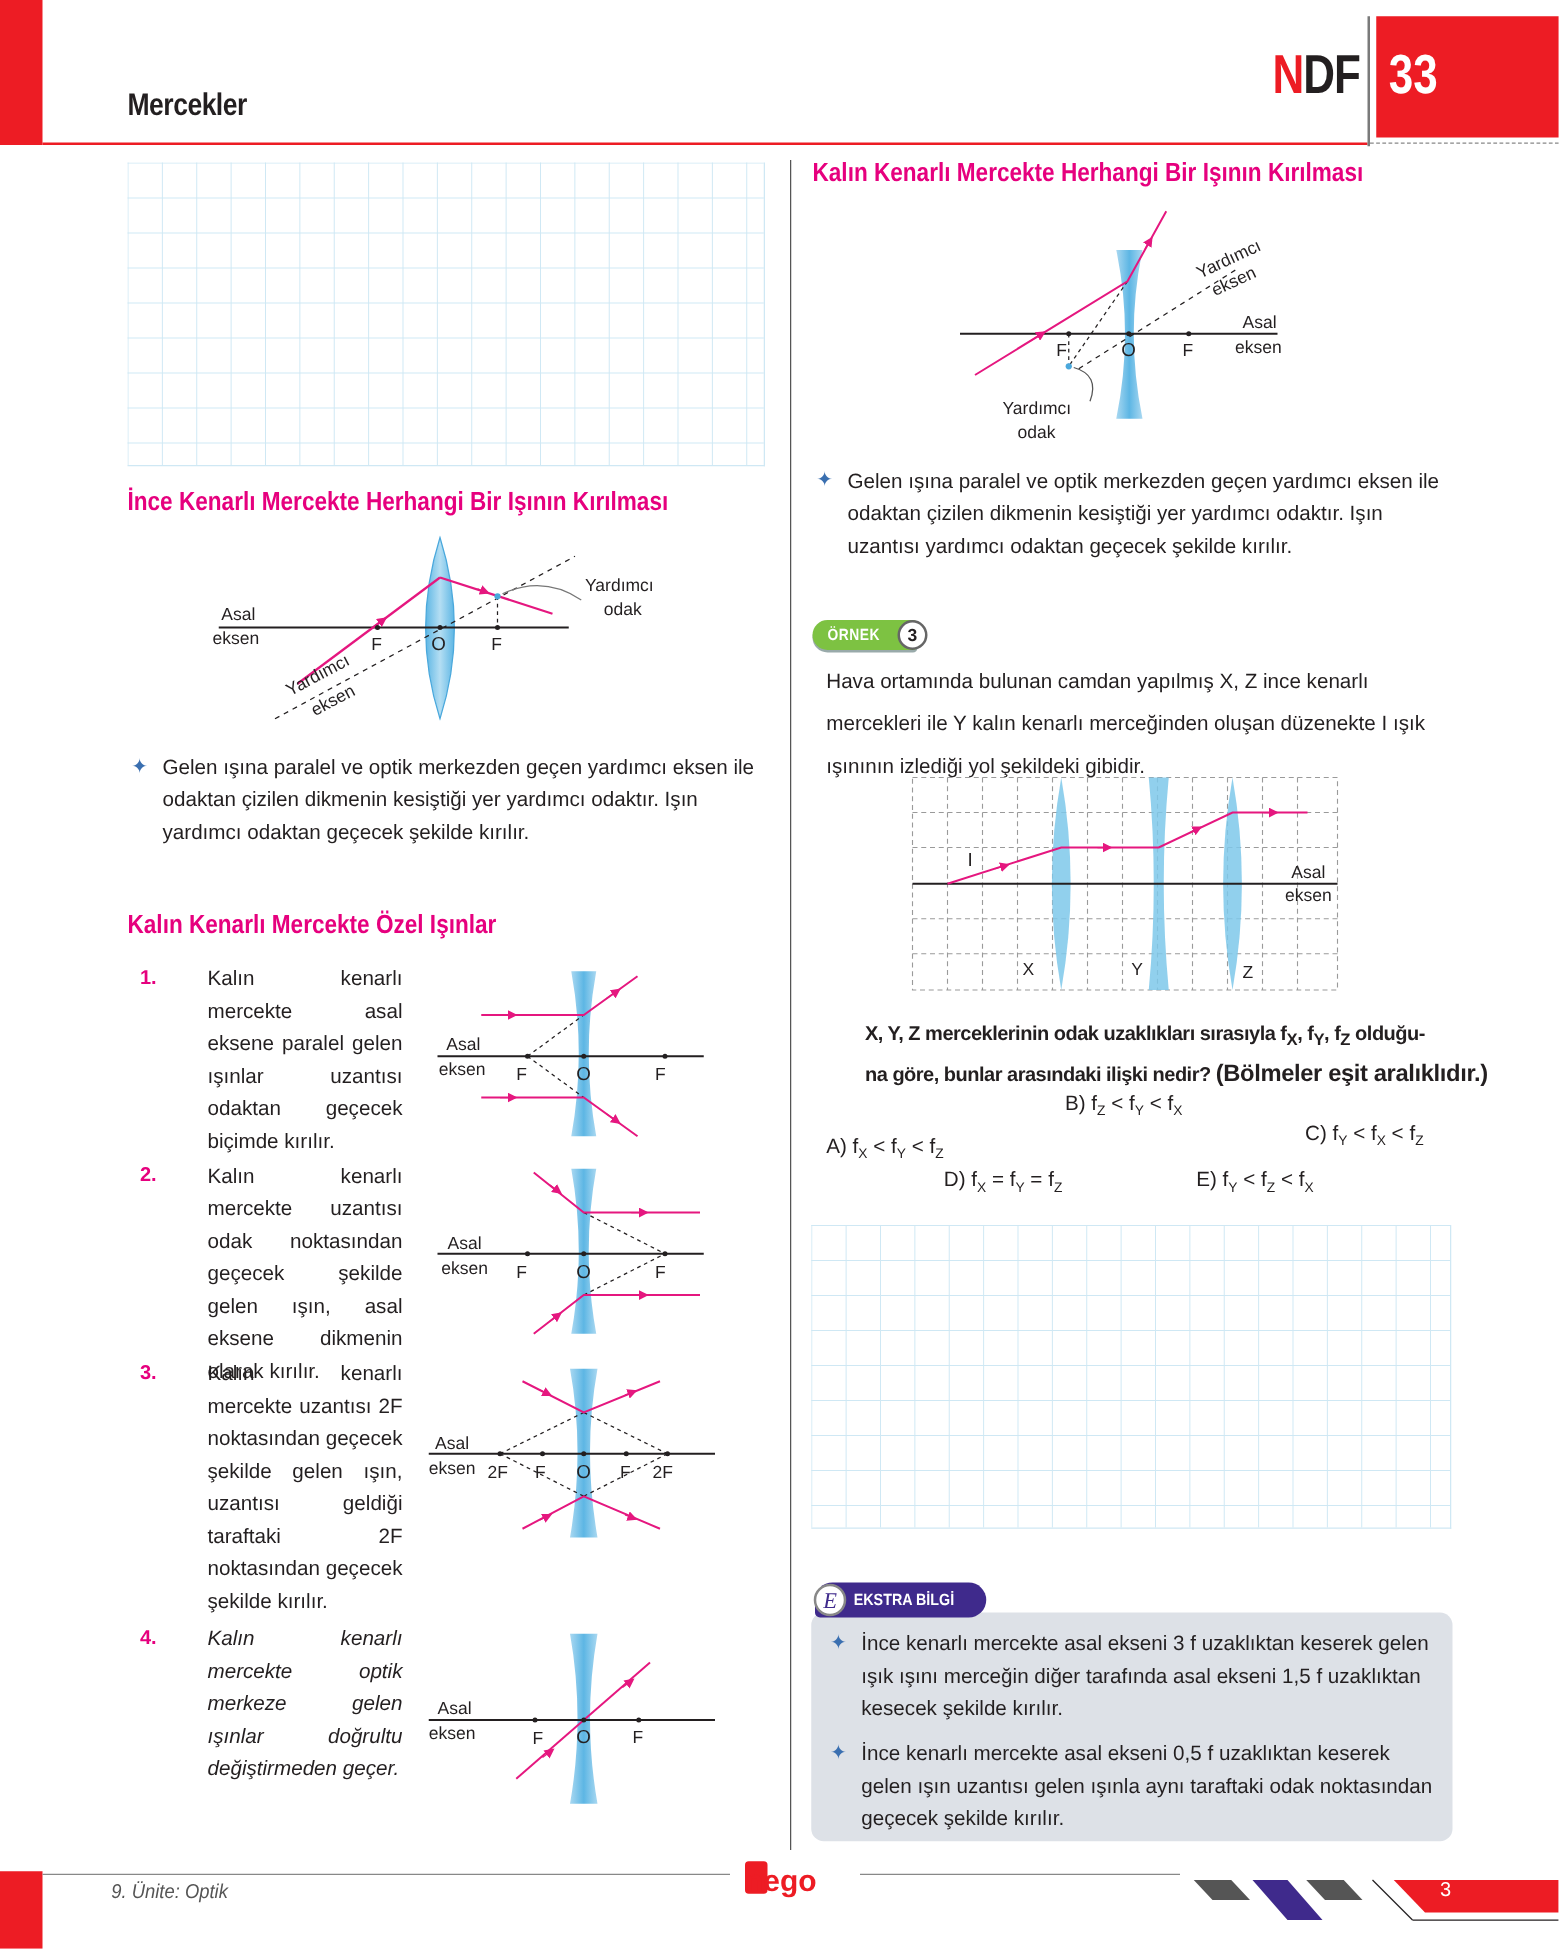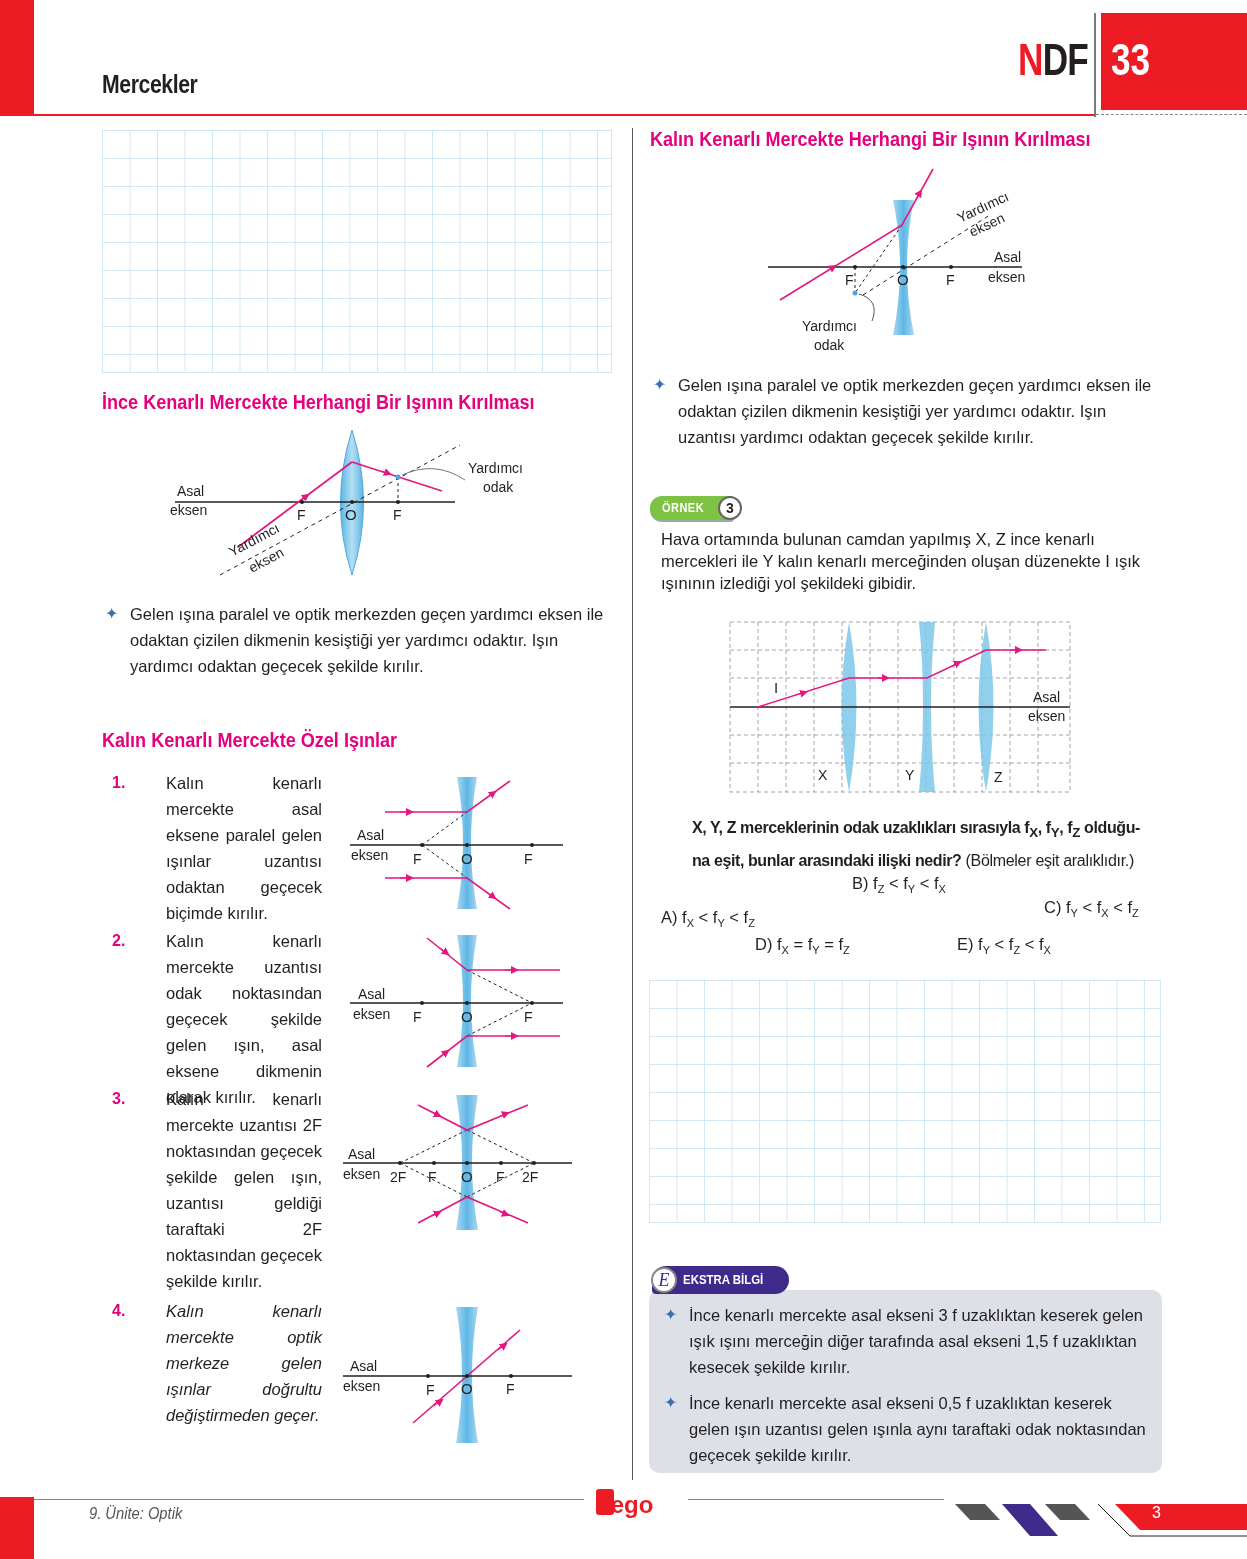--- a/index.html
+++ b/index.html
@@ -35,23 +35,23 @@
   .item-text { position: absolute; font-size: 16.5px; line-height: 26px; width: 156px; text-align: justify; margin-left: 24px; }
 
   .diagram { position: absolute; }
   .diagram text { font-family: "Liberation Sans", sans-serif; fill: #231f20; }
 
   .ornek { position: absolute; left: 650px; top: 496px; width: 96px; height: 26px; }
   .ornek-pill { position: absolute; left: 0; top: 0; width: 84px; height: 24px; background: #7dc242; border-radius: 13px 4px 4px 13px; box-shadow: 0 2px 0 #9aa; }
   .ornek-label { position: absolute; left: 12px; top: 4px; color: #fff; font-weight: bold; font-size: 13px; letter-spacing: 0.5px; transform: scaleX(0.85); transform-origin: left; }
   .ornek-num { position: absolute; left: 68px; top: 0; width: 24px; height: 24px; border-radius: 50%; background: #fff; border: 2px solid #666; text-align: center; font-weight: bold; font-size: 14px; line-height: 20px; color: #231f20; }
 
-  .question-text { position: absolute; left: 661px; top: 528px; width: 500px; font-size: 16.5px; line-height: 22px; }
+  .question-text { position: absolute; left: 661px; top: 528px; width: 500px; font-size: 16.5px; line-height: 34px; }
   .q-bold { position: absolute; left: 692px; top: 814px; width: 500px; font-size: 16px; line-height: 28px; font-weight: bold; letter-spacing: -0.4px; }
-  .q-bold .normal { font-weight: normal; font-size: 16px; letter-spacing: -0.3px; text-align: right; }
+  .q-bold .normal { font-weight: bold; font-size: 19px; letter-spacing: -0.3px; text-align: right; }
   .choice { position: absolute; font-size: 16.5px; }
   .choice sub { font-size: 11px; }
   .extra-box { position: absolute; left: 649px; top: 1290px; width: 513px; height: 183px; background: #dde1e7; border-radius: 10px; }
   .extra-pill { position: absolute; left: 652px; top: 1266px; width: 137px; height: 28px; background: #3f2a8c; border-radius: 14px 14px 14px 4px; }
   .extra-e { position: absolute; left: 651px; top: 1267px; width: 26px; height: 26px; border-radius: 50%; background: #fff; border: 2px solid #888; color: #3f2a8c; font-family: "Liberation Serif", serif; font-style: italic; font-size: 18px; text-align: center; line-height: 22px; }
   .extra-label { position: absolute; left: 683px; top: 1272px; color: #fff; font-weight: bold; font-size: 13px; transform: scaleX(0.88); transform-origin: left; }
 
   .footer-rule-l { position: absolute; left: 34px; top: 1499px; width: 550px; height: 1px; background: #888; }
   .footer-rule-r { position: absolute; left: 688px; top: 1499px; width: 256px; height: 1px; background: #888; }
   .footer-text { position: absolute; left: 89px; top: 1505px; font-size: 16px; font-style: italic; color: #555; transform: scaleX(0.92); transform-origin: left; }
@@ -302,21 +302,21 @@
   <text x="46" y="75" font-size="15" font-family="Liberation Serif, serif">I</text>
   <text x="305" y="84" font-size="14">Asal</text>
   <text x="300" y="103" font-size="14">eksen</text>
   <text x="90" y="162" font-size="14">X</text>
   <text x="177" y="162" font-size="14">Y</text>
   <text x="266" y="164" font-size="14">Z</text>
 </svg>
 
 <div class="q-bold">
   <span>X, Y, Z merceklerinin odak uzaklıkları sırasıyla f</span><sub>X</sub>, f<sub>Y</sub>, f<sub>Z</sub> olduğu-<br>
-  <span>na eşit, bunlar arasındaki ilişki nedir?</span>
+  <span>na göre, bunlar arasındaki ilişki nedir?</span>
   <span class="normal">(Bölmeler eşit aralıklıdır.)</span>
 </div>
 
 <div class="choice" style="left:661px; top:898px;margin-top:10px;"><span>A)</span> <span class="expr"><span>f<sub>X</sub></span><span> &lt; </span><span>f<sub>Y</sub></span><span> &lt; </span><span>f<sub>Z</sub></span></span></div>
 <div class="choice" style="left:852px; top:874px;"><span>B)</span> <span class="expr"><span>f<sub>Z</sub></span><span> &lt; </span><span>f<sub>Y</sub></span><span> &lt; </span><span>f<sub>X</sub></span></span></div>
 <div class="choice" style="left:1044px; top:898px;"><span>C)</span> <span class="expr"><span>f<sub>Y</sub></span><span> &lt; </span><span>f<sub>X</sub></span><span> &lt; </span><span>f<sub>Z</sub></span></span></div>
 <div class="choice" style="left:755px; top:935px;"><span>D)</span> <span class="expr"><span>f<sub>X</sub></span><span> = </span><span>f<sub>Y</sub></span><span> = </span><span>f<sub>Z</sub></span></span></div>
 <div class="choice" style="left:957px; top:935px;"><span>E)</span> <span class="expr"><span>f<sub>Y</sub></span><span> &lt; </span><span>f<sub>Z</sub></span><span> &lt; </span><span>f<sub>X</sub></span></span></div>
 
 <div class="extra-box"></div>

